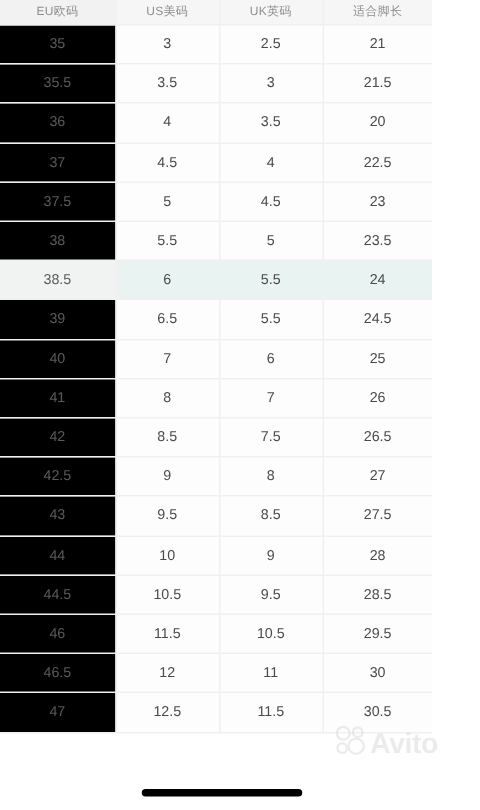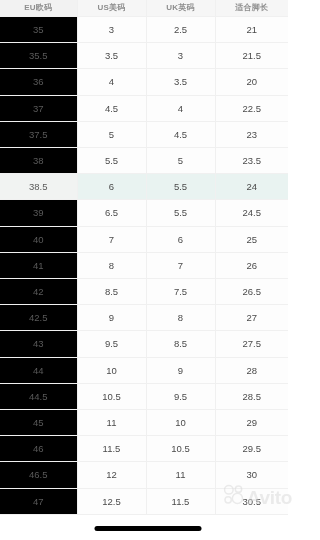--- a/index.html
+++ b/index.html
@@ -54,21 +54,21 @@
   #size-table th:last-child,
   #size-table td:last-child {
     border-right: none;
   }
 
   
   #size-table thead th {
     height: 16px;
     line-height: 16px;
     font-size: 8px;
-    font-weight: 700;
+    font-weight: 400;
     color: #8e8e8e;
     background: #f6f6f6;
     letter-spacing: 0.2px;
   }
   #size-table thead th.col-eu {
     background: #f2f2f2;
   }
 
   
   #size-table tbody td {
@@ -233,26 +233,20 @@
           <td class="col-uk">9</td>
           <td class="col-len">28</td>
         </tr>
         <tr>
           <td class="col-eu">44.5</td>
           <td class="col-us">10.5</td>
           <td class="col-uk">9.5</td>
           <td class="col-len">28.5</td>
         </tr>
         <tr>
-          <td class="col-eu">45</td>
-          <td class="col-us">11</td>
-          <td class="col-uk">10</td>
-          <td class="col-len">29</td>
-        </tr>
-        <tr>
           <td class="col-eu">46</td>
           <td class="col-us">11.5</td>
           <td class="col-uk">10.5</td>
           <td class="col-len">29.5</td>
         </tr>
         <tr>
           <td class="col-eu">46.5</td>
           <td class="col-us">12</td>
           <td class="col-uk">11</td>
           <td class="col-len">30</td>

